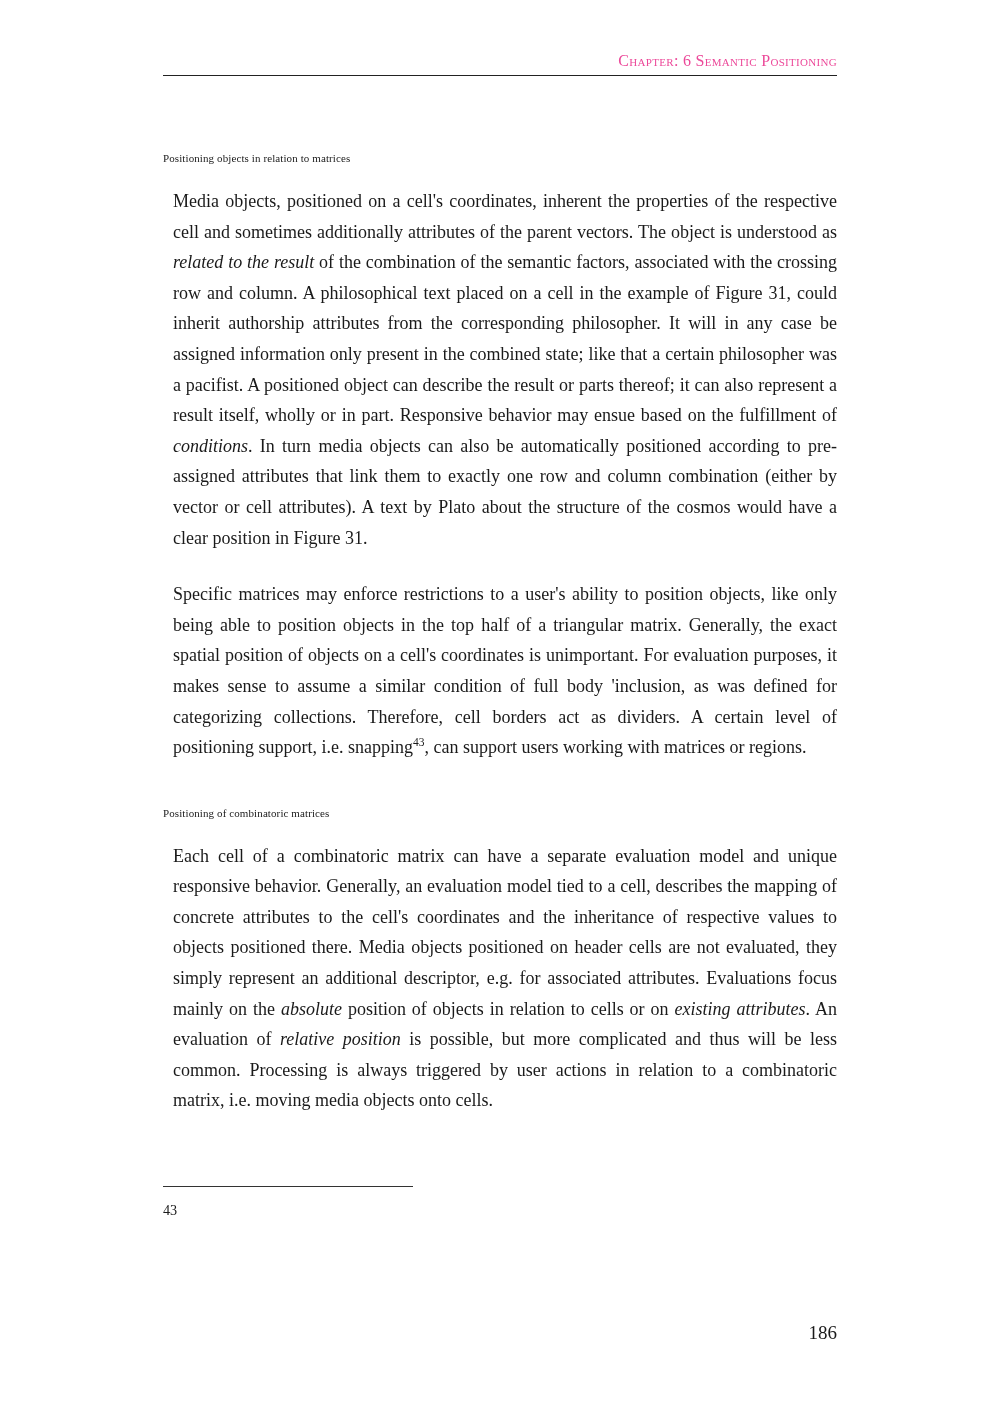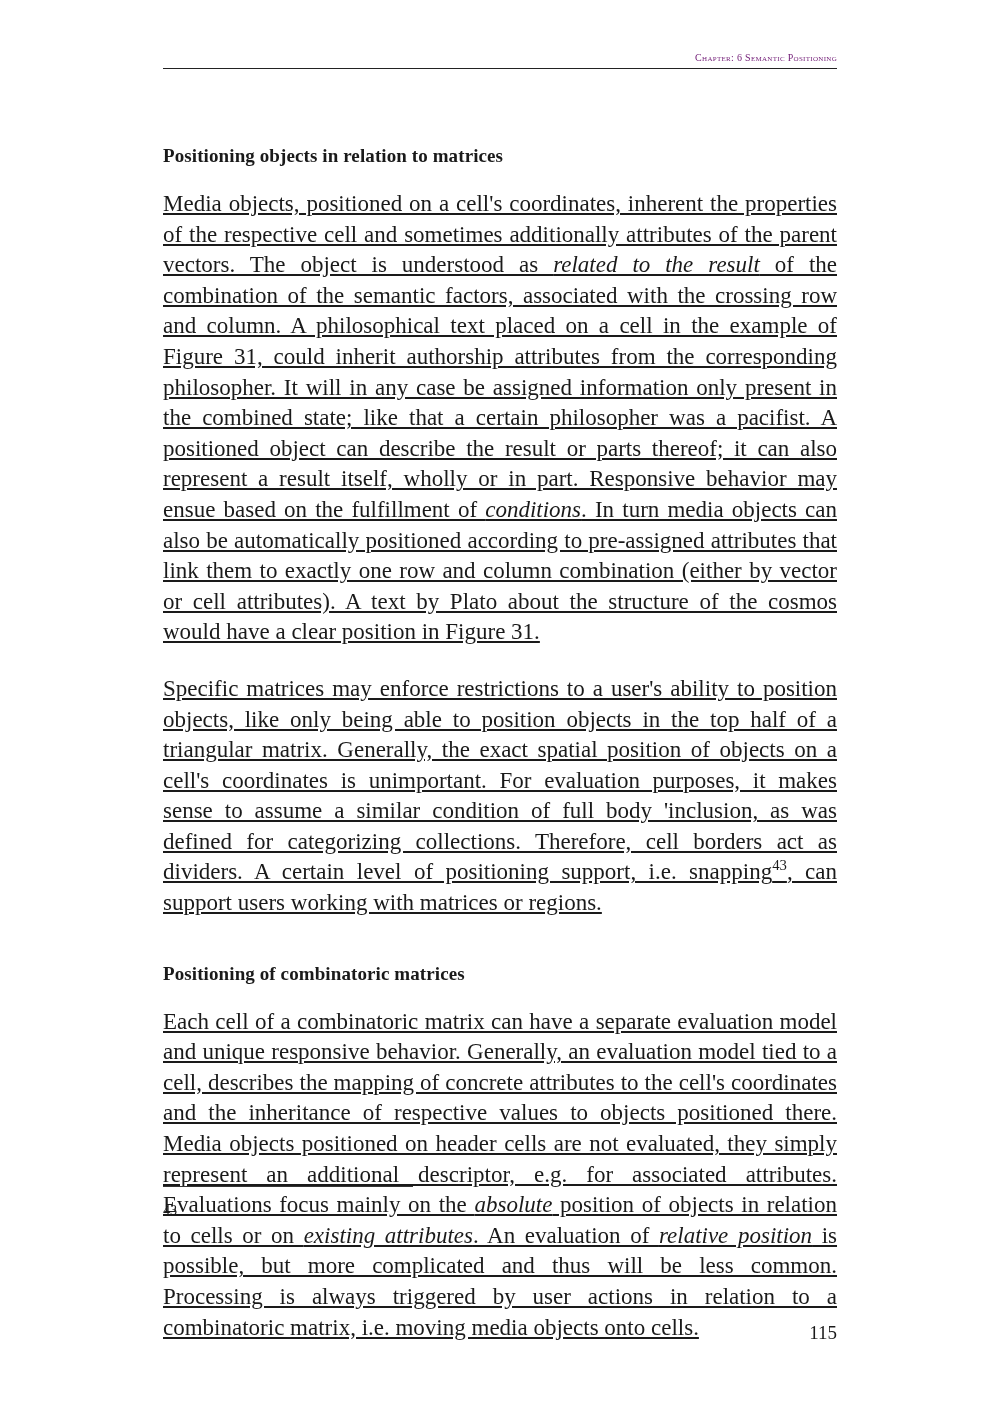--- a/index.html
+++ b/index.html
@@ -24,48 +24,47 @@
   .content {
     position: absolute;
     left: 163px;
     top: 52px;
     width: 674px;
   }
   
   .runhead {
     text-align: right;
     font-variant: small-caps;
-    font-size: 10px;
+    font-size: 16px;
     letter-spacing: 0.3px;
-    color: #701a75;
+    color: #ec4899;
     padding-bottom: 5px;
     border-bottom: 1.2px solid #222;
     width: 674px;
   }
   
   .body-area {
     margin-top: 76px;
   }
   h2.subhead {
-    font-size: 19px;
-    font-weight: bold;
+    font-size: 11px;
+    font-weight: normal;
     margin: 0 0 22px 0;
     letter-spacing: 0.1px;
   }
   h2.subhead.second {
     margin-top: 44px;
   }
   p.para {
-    font-size: 23px;
+    font-size: 18px;
     line-height: 30.6px;
     text-align: justify;
     text-justify: inter-word;
-    margin: 0 0 26px 0;
+    margin: 0 0 26px 10px;
     hyphens: none;
-    text-decoration: underline;
   }
   p.para:last-child { margin-bottom: 0; }
   i { font-style: italic; }
   sup {
     font-size: 0.64em;
     vertical-align: super;
     line-height: 0;
   }
   
   .footnote-area {
@@ -126,15 +125,15 @@
     </div>
   </div>
 
   <div class="footnote-area">
     <div class="footnote-rule"></div>
     <div class="footnote">
       <span class="fn-num">43</span>
     </div>
   </div>
 
-  <div class="pagenum">115</div>
+  <div class="pagenum">186</div>
 
 </div>
 
 </body></html>

